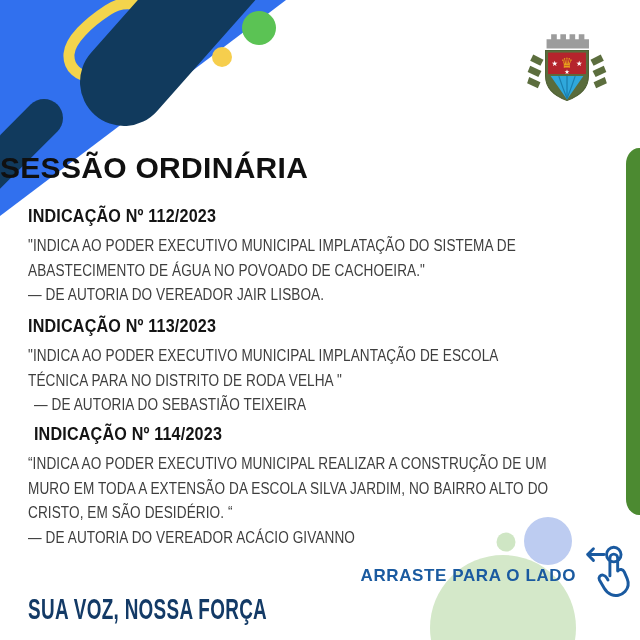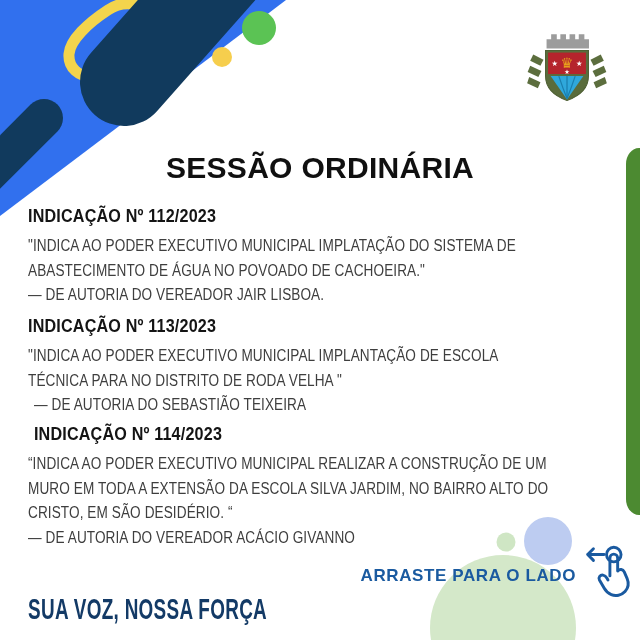--- a/index.html
+++ b/index.html
@@ -12,21 +12,21 @@
   #deco-top-left{left:0;top:0;}
   #deco-bottom-right{left:410px;top:490px;}
   #right-green-bar{
     position:absolute;right:0;top:148px;width:14px;height:367px;
     background:var(--dark_green);
     border-top-left-radius:13px 16px;border-bottom-left-radius:13px 16px;
   }
   .crest{position:absolute;left:521px;top:27px;width:92px;height:90px;}
   .page-title{
     position:absolute;left:0;top:131px;width:640px;
-    text-align:center;font-size:30px;font-weight:800;
+    font-size:30px;font-weight:800;
     letter-spacing:.3px;color:#101010;
   }
   .section{
     position:absolute;left:28px;width:690px;
     transform:scaleX(.85);transform-origin:left top;
   }
   #section-0{top:205px;}
   #section-1{top:315px;}
   #section-2{top:423px;}
   .section h2{

